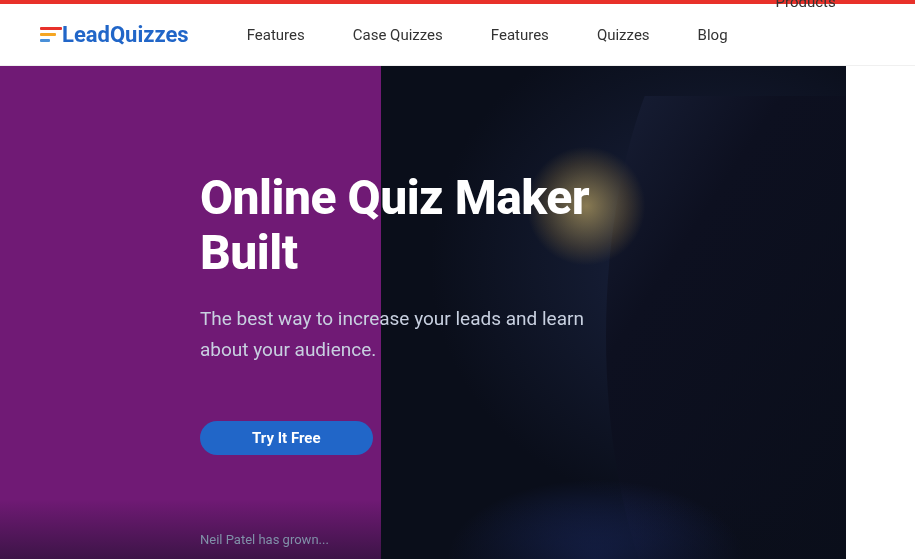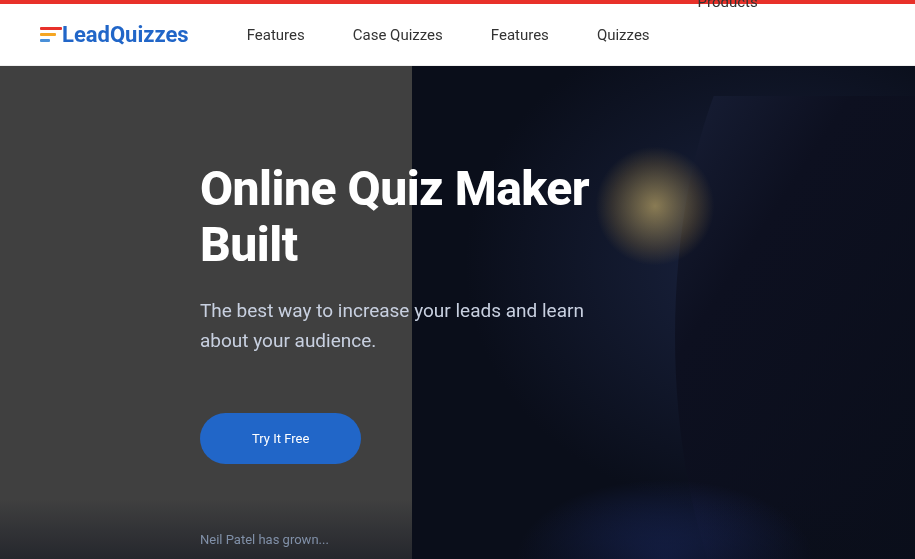--- a/index.html
+++ b/index.html
@@ -91,23 +91,23 @@
       flex-direction: column;
     }
 
     .dropdown-arrow {
       font-size: 10px;
       color: #555;
     }
 
     
     .hero {
-      width: 915px;
+      width: 846px;
       height: 493px;
-      background: #404040;
+      background: #701a75;
       position: relative;
       overflow: hidden;
       display: flex;
       align-items: center;
     }
 
     
     .hero-bg {
       position: absolute;
       right: 0;
@@ -180,23 +180,23 @@
       color: #c8d0e0;
       line-height: 1.6;
       margin-bottom: 56px;
       max-width: 440px;
     }
 
     .cta-button {
       display: inline-block;
       background: #2166c8;
       color: #ffffff;
-      font-size: 13px;
-      font-weight: 400;
-      padding: 18px 52px;
+      font-size: 15px;
+      font-weight: 700;
+      padding: 8px 52px;
       border-radius: 50px;
       border: none;
       cursor: pointer;
       text-decoration: none;
       transition: background 0.2s;
     }
 
     
     .hero-bottom-text {
       position: absolute;
@@ -231,20 +231,23 @@
     </li>
     <li>
       <a href="#">Case Quizzes</a>
     </li>
     <li>
       <a href="#">Features</a>
     </li>
     <li>
       <a href="#">Quizzes</a>
     </li>
+    <li>
+      <a href="#">Blog</a>
+    </li>
     <li class="has-dropdown">
       <a href="#">
         <span>Products</span>
         <span class="dropdown-arrow">▾</span>
       </a>
     </li>
   </ul>
 </nav>
 
 <section class="hero">

